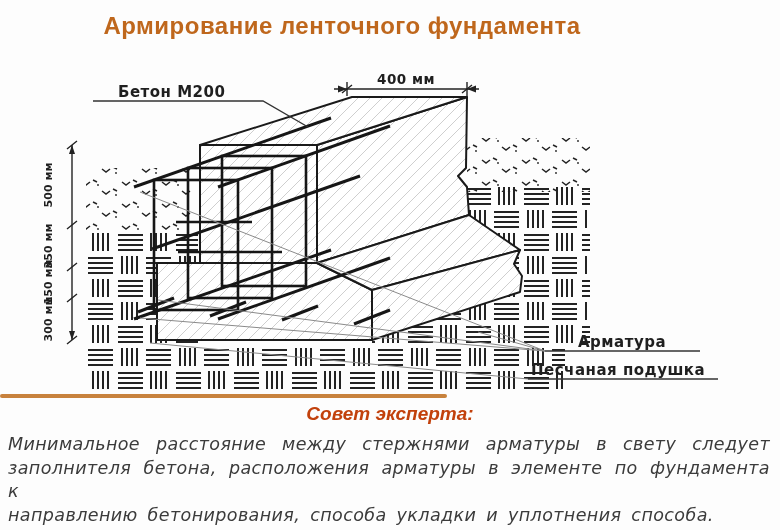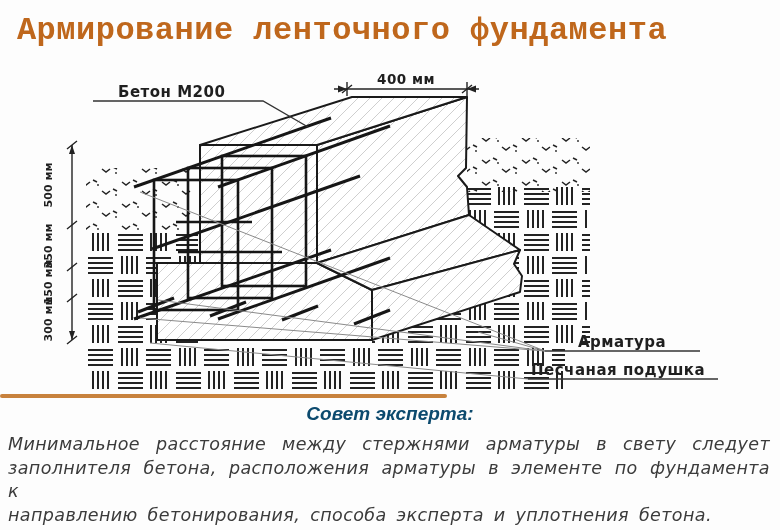--- a/index.html
+++ b/index.html
@@ -6,34 +6,33 @@
   .stage{
     position:relative;
     width:780px;height:530px;
     background:#fdfdfd;
     overflow:hidden;
     font-family:"Liberation Sans", sans-serif;
   }
   .title{
     position:absolute;top:12px;left:0;width:684px;
     margin:0;text-align:center;
-    font-size:32px;font-weight:bold;letter-spacing:0.5px;
+    font-size:24px;font-weight:bold;letter-spacing:0.5px;
     color:#bf671c;
-    font-family:Liberation Mono, monospace;
   }
   .diagram-svg{position:absolute;top:0;left:0;}
   .divider{
     position:absolute;left:0;top:394px;width:447px;height:4px;
     background:#c8823d;border-radius:2px;
   }
   .advice-heading{
     position:absolute;top:403px;left:0;width:780px;
     margin:0;text-align:center;
     font-size:19px;font-weight:bold;font-style:italic;
-    color:#0c4a6e;
+    color:#c2410c;
   }
   .advice-text{
     position:absolute;top:433px;left:8px;width:762px;
     font-family:"DejaVu Sans", sans-serif;
     font-style:italic;font-size:17.5px;line-height:23.5px;
     letter-spacing:0.4px;word-spacing:4px;
     color:#3b3b3b;
   }
   .advice-line{text-align:justify;text-align-last:justify;font-style:italic;}
   .advice-line.last{text-align-last:left;}
@@ -158,16 +157,16 @@
     </g>
   </svg>
 
   <div class="divider"></div>
 
   <p class="advice-heading">Совет эксперта:</p>
 
   <div class="advice-text">
     <div class="advice-line">Минимальное расстояние между стержнями арматуры в свету следует</div>
     <div class="advice-line">заполнителя бетона, расположения арматуры в элементе по фундамента к</div>
-    <div class="advice-line last">направлению бетонирования, способа эксперта и уплотнения бетона.</div>
+    <div class="advice-line last">направлению бетонирования, способа укладки и уплотнения способа.</div>
   </div>
 
 </div>
 
 </body></html>

